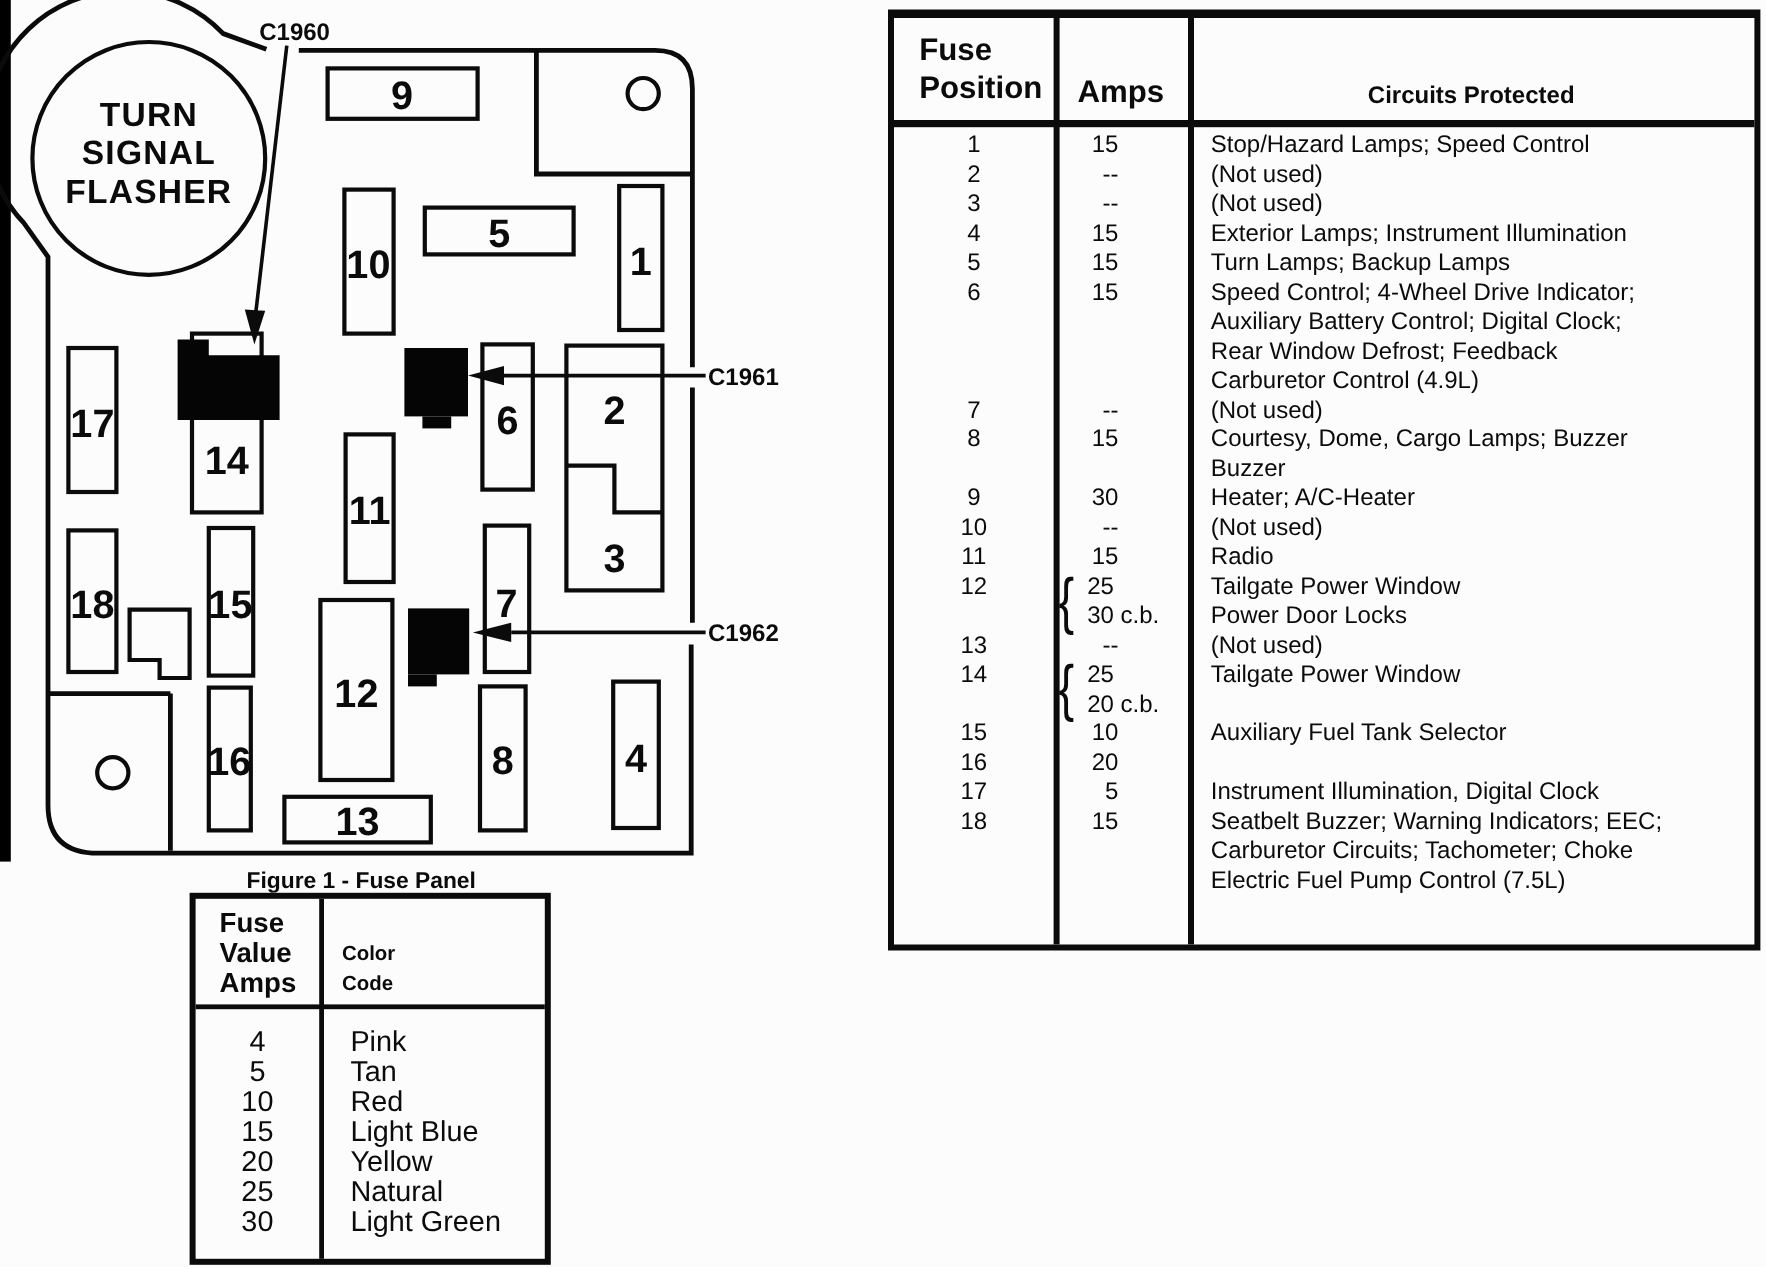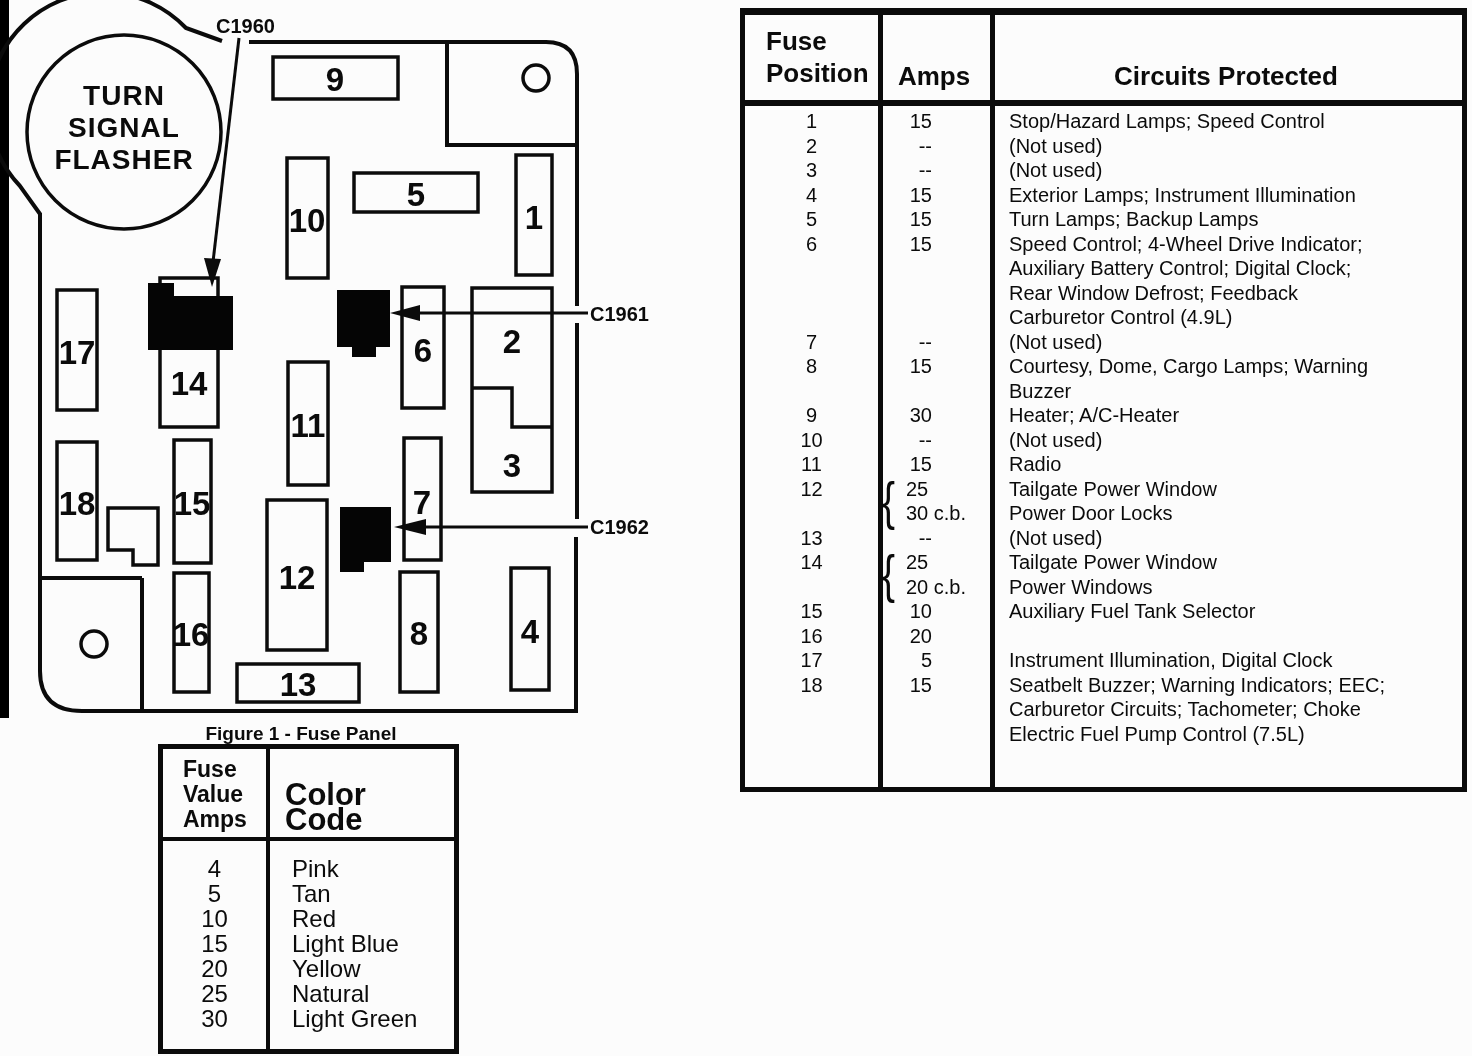--- a/index.html
+++ b/index.html
@@ -26,40 +26,40 @@
               border:5px solid #0b0b0b;border-top-width:7px;box-sizing:border-box;background:#fcfcfc;}
   .ft-inner{position:relative;width:100%;height:100%;}
   .ft-sep{position:absolute;top:0;bottom:0;width:5px;background:#0b0b0b;}
   .ft-sep.s1{left:133px;}
   .ft-sep.s2{left:245px;}
   .ft-header{display:grid;grid-template-columns:133px 112px 1fr;height:85px;
              border-bottom:6px solid #0b0b0b;box-sizing:content-box;}
   .ft-h-pos{padding:10px 0 0 21px;font-weight:700;font-size:26px;line-height:32px;}
   .ft-h-pos span{display:block;}
   .ft-h-amps{align-self:end;justify-self:center;padding-bottom:8px;font-weight:700;font-size:26px;}
-  .ft-h-circ{align-self:end;justify-self:center;padding-bottom:8px;font-weight:700;font-size:26px;}
+  .ft-h-circ{align-self:end;justify-self:center;padding-bottom:8px;font-weight:700;font-size:20px;}
   .ft-body{padding-top:3px;}
   .ft-line{display:grid;grid-template-columns:133px 112px 1fr;line-height:24.5px;
            font-size:20px;font-weight:400;white-space:nowrap;}
   .ft-pos{text-align:center;}
   .ft-amps{text-align:right;padding-right:58px;position:relative;}
   .ft-amps.braced{text-align:left;padding-left:28px;padding-right:0;}
   .ft-brace{position:absolute;left:4px;top:-2px;font-size:52px;line-height:52px;font-weight:400;
             transform:scaleX(.75);transform-origin:left top;}
   .ft-circ{padding-left:19px;}
 
   
   .color-table{position:absolute;left:158px;top:744px;width:301px;height:310px;
                border:5px solid #0b0b0b;box-sizing:border-box;background:#fcfcfc;}
   .ct-inner{position:relative;width:100%;height:100%;}
   .ct-sep{position:absolute;left:103px;top:0;bottom:0;width:4px;background:#0b0b0b;}
   .ct-header{display:grid;grid-template-columns:103px 1fr;height:88px;border-bottom:4px solid #0b0b0b;}
   .ct-h-amps{align-self:end;padding:0 0 5px 20px;font-weight:700;font-size:23px;line-height:25px;}
   .ct-h-amps span,.ct-h-color span{display:block;}
-  .ct-h-color{align-self:end;padding:0 0 5px 19px;font-weight:700;font-size:31px;line-height:25px;}
+  .ct-h-color{align-self:end;padding:0 0 5px 19px;font-weight:700;font-size:17px;line-height:25px;}
   .ct-body{padding-top:15px;}
   .ct-row{display:grid;grid-template-columns:103px 1fr;line-height:25px;font-size:24px;font-weight:400;}
   .ct-amps{text-align:center;}
   .ct-color{padding-left:26px;}
 </style>
 </head>
 <body>
 
 <div class="canvas">
 
@@ -202,21 +202,21 @@
             <span class="ft-circ">Carburetor Control (4.9L)</span>
           </div>
           <div class="ft-line">
             <span class="ft-pos">7</span>
             <span class="ft-amps">--</span>
             <span class="ft-circ">(Not used)</span>
           </div>
           <div class="ft-line">
             <span class="ft-pos">8</span>
             <span class="ft-amps">15</span>
-            <span class="ft-circ">Courtesy, Dome, Cargo Lamps; Warning</span>
+            <span class="ft-circ">Courtesy, Dome, Cargo Lamps; Buzzer</span>
           </div>
           <div class="ft-line">
             <span class="ft-pos"></span>
             <span class="ft-amps"></span>
             <span class="ft-circ">Buzzer</span>
           </div>
           <div class="ft-line">
             <span class="ft-pos">9</span>
             <span class="ft-amps">30</span>
             <span class="ft-circ">Heater; A/C-Heater</span>
@@ -247,21 +247,20 @@
             <span class="ft-circ">(Not used)</span>
           </div>
           <div class="ft-line">
             <span class="ft-pos">14</span>
             <span class="ft-amps braced"><span class="ft-brace">{</span>25</span>
             <span class="ft-circ">Tailgate Power Window</span>
           </div>
           <div class="ft-line">
             <span class="ft-pos"></span>
             <span class="ft-amps braced">20 c.b.</span>
-            <span class="ft-circ">Power Windows</span>
           </div>
           <div class="ft-line">
             <span class="ft-pos">15</span>
             <span class="ft-amps">10</span>
             <span class="ft-circ">Auxiliary Fuel Tank Selector</span>
           </div>
           <div class="ft-line">
             <span class="ft-pos">16</span>
             <span class="ft-amps">20</span>
           </div>

